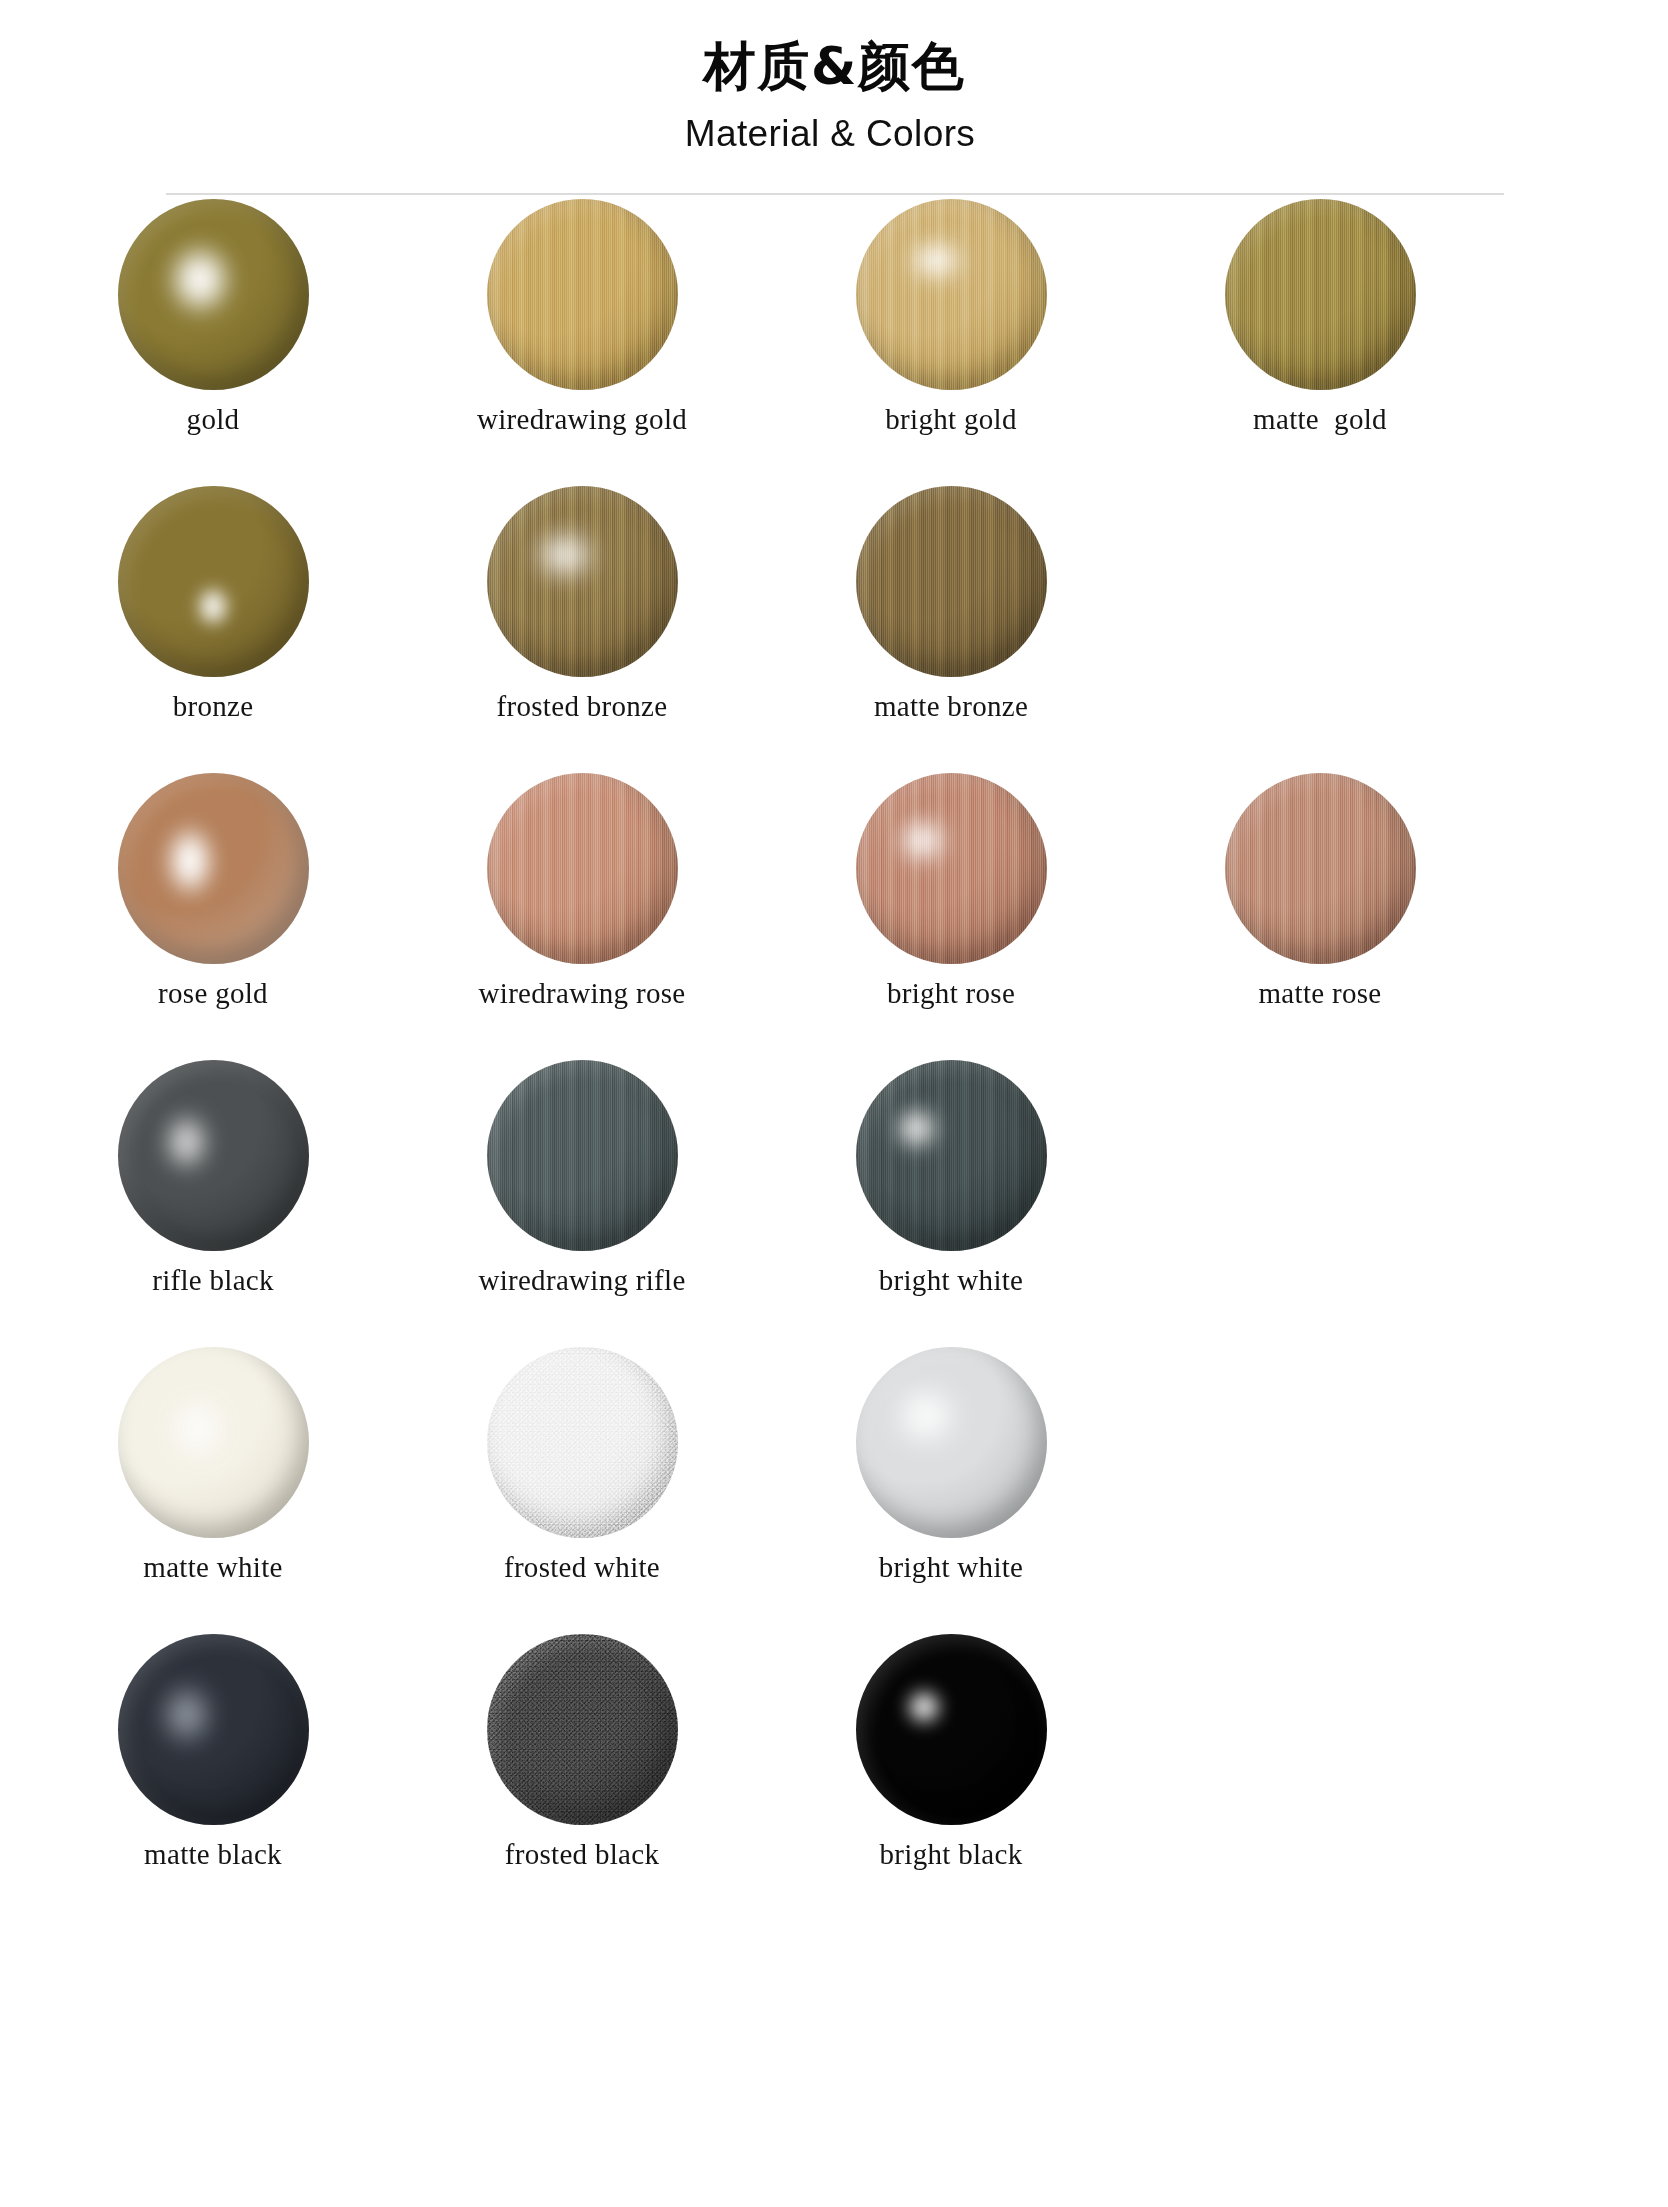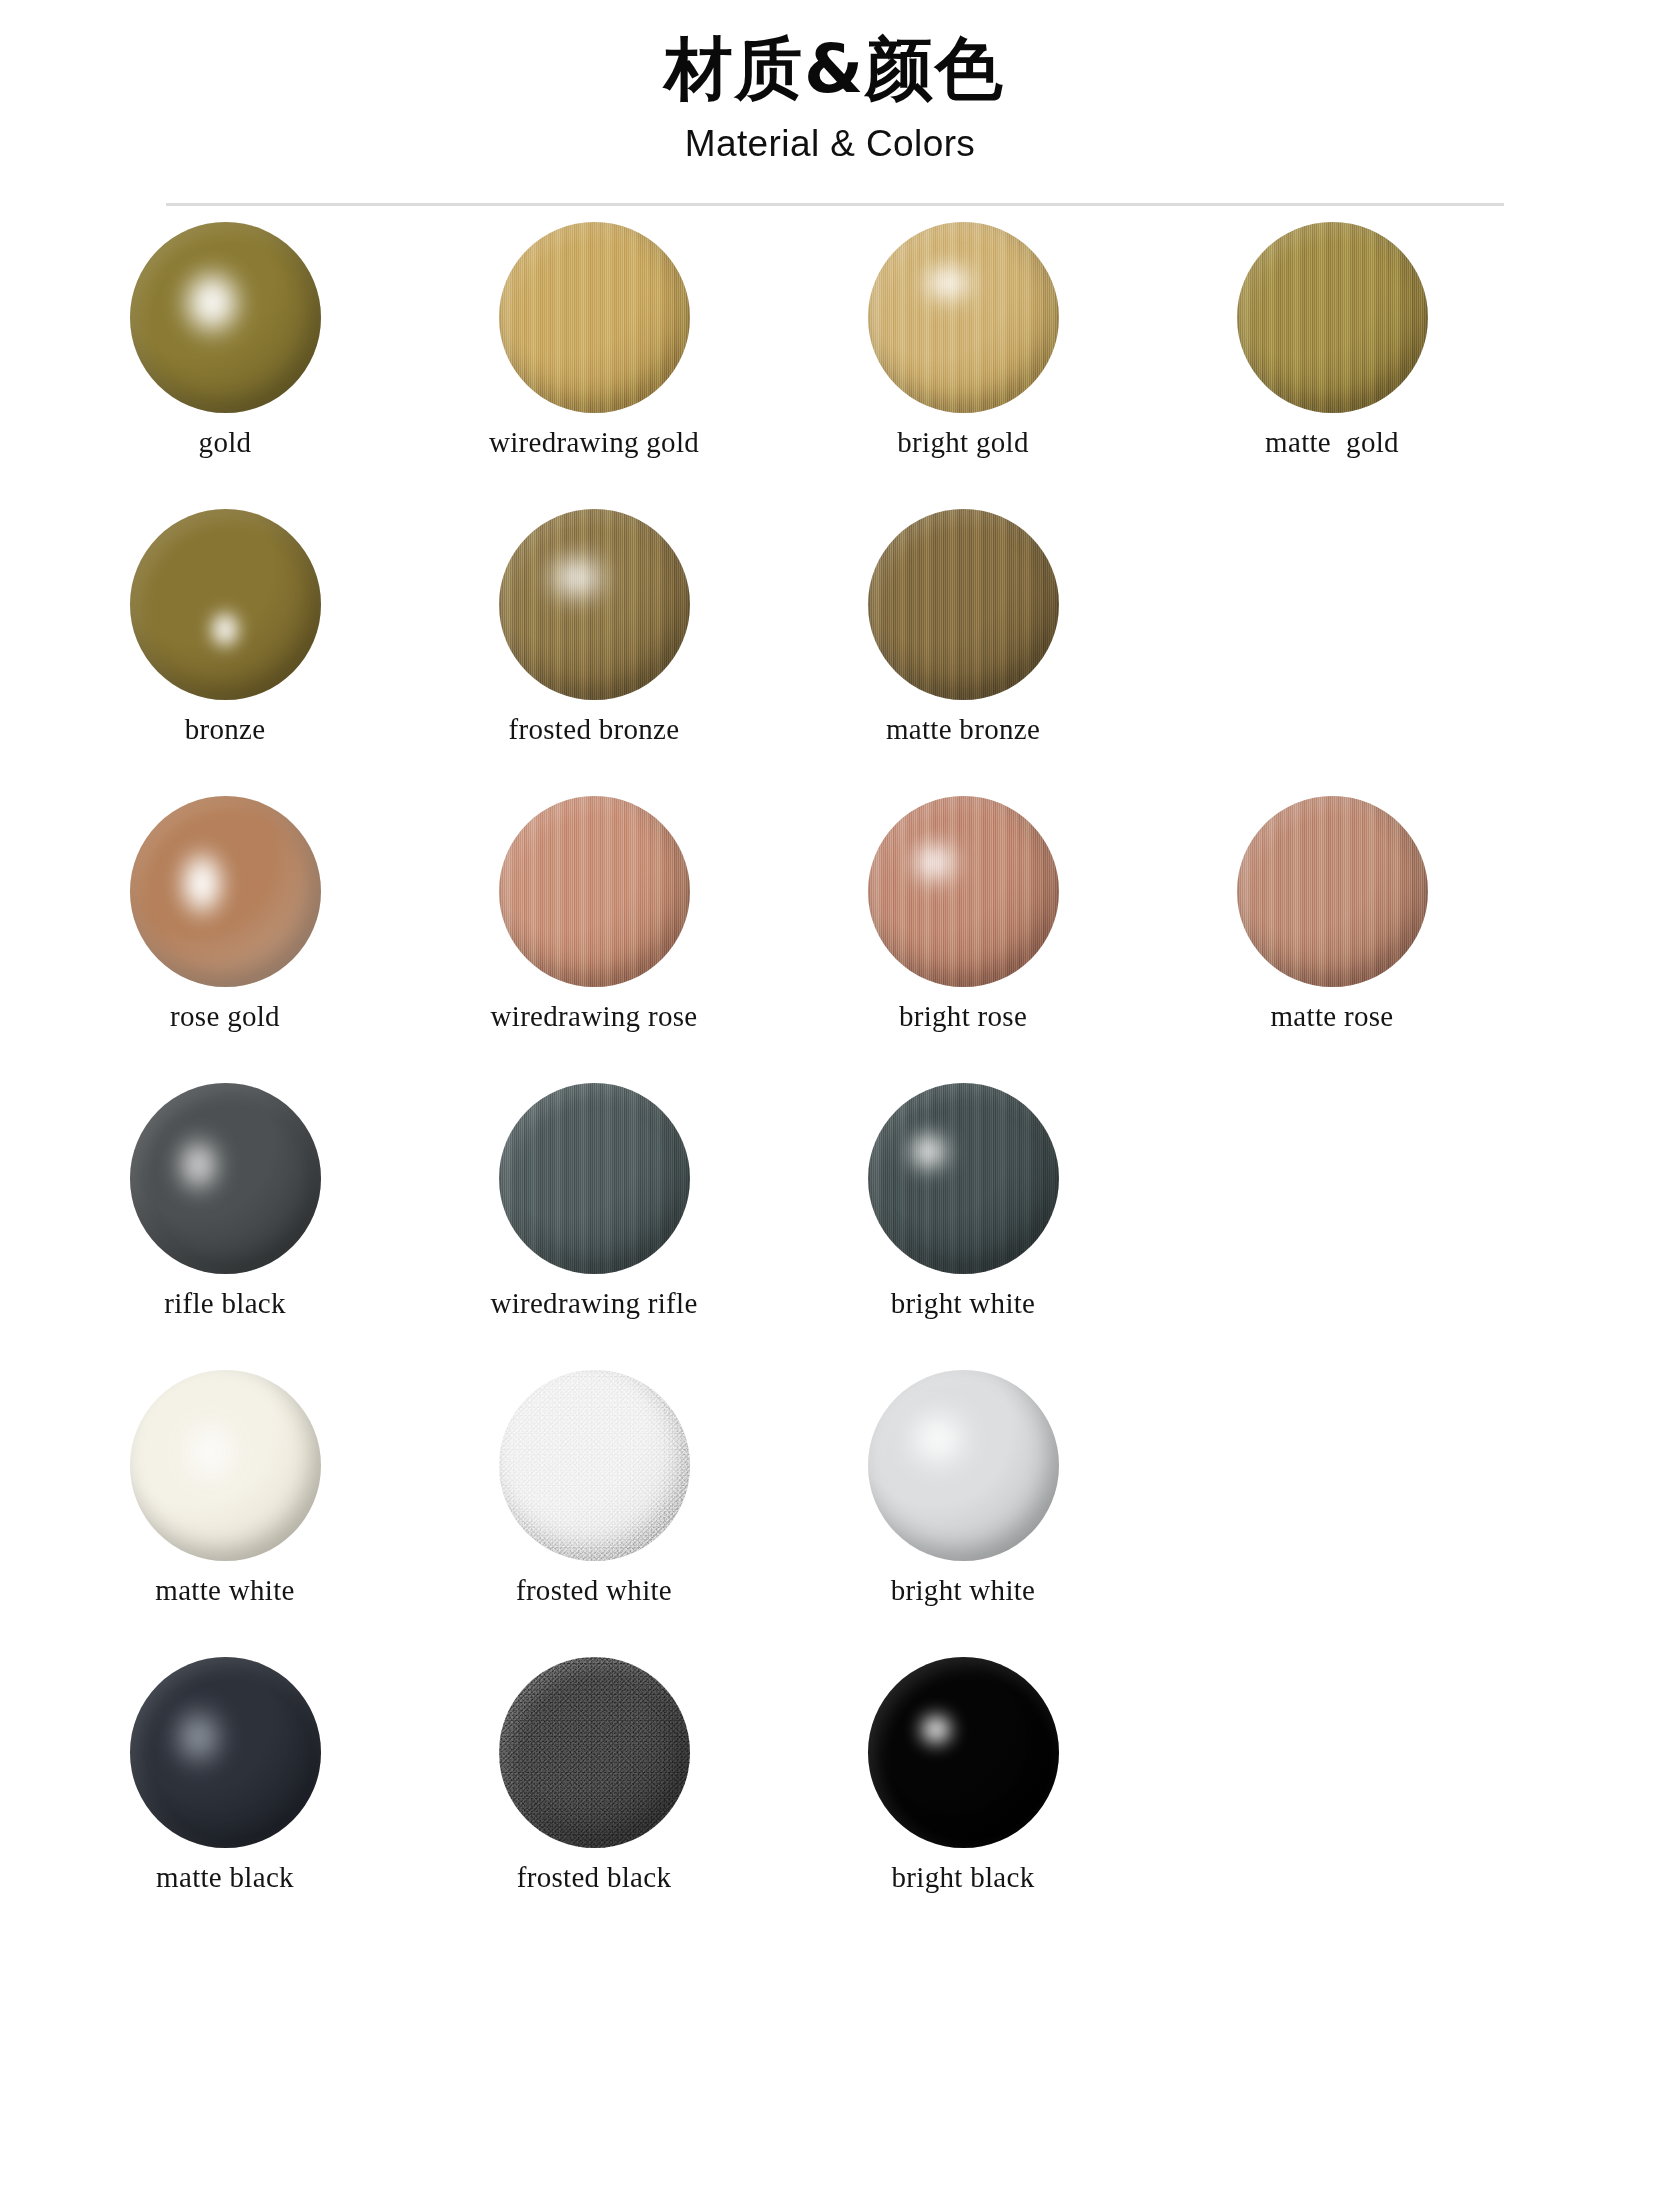--- a/index.html
+++ b/index.html
@@ -10,26 +10,26 @@
     background: #ffffff;
     font-family: "Liberation Serif", "DejaVu Serif", serif;
     overflow: hidden;
     position: relative;
   }
 
   
   .header { width: 100%; padding-top: 31px; text-align: center; }
   .title-cn {
     font-family: "DejaVu Sans", "Liberation Sans", sans-serif;
-    font-size: 68px;
+    font-size: 52px;
     font-weight: 700;
     color: #0a0a0a;
     letter-spacing: 1.7px;
     line-height: 1.05;
-    margin: 2px;
+    margin: 8px;
   }
   .title-en {
     font-family: "Liberation Sans", "DejaVu Sans", sans-serif;
     font-size: 37px;
     font-weight: 400;
     color: #101010;
     margin: 19px 9px 0 0;
     letter-spacing: 0.4px;
   }
   .divider {
@@ -37,21 +37,21 @@
     height: 2.6px;
     background: #dcdcdc;
     margin: 38px auto 0 auto;
   }
 
   
   .grid {
     position: relative;
     width: 1526px;
     padding: 0;
-    margin: 16px;
+    margin: 4px;
   }
   .row {
     display: flex;
     width: 1477px;
     margin: 0 auto;
     height: 287px;
     align-items: flex-start;
   }
   .cell {
     width: 369px;

